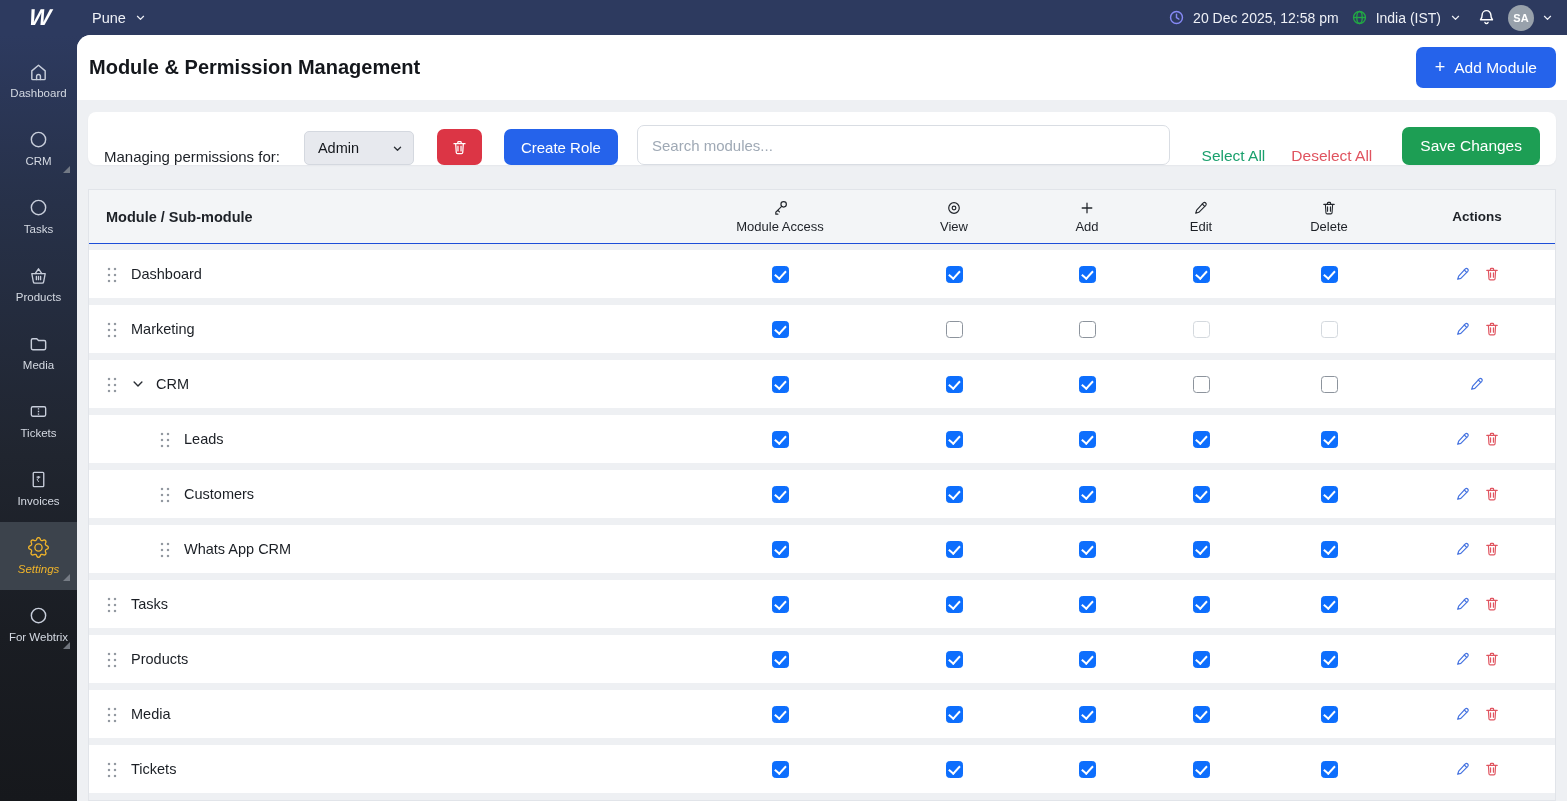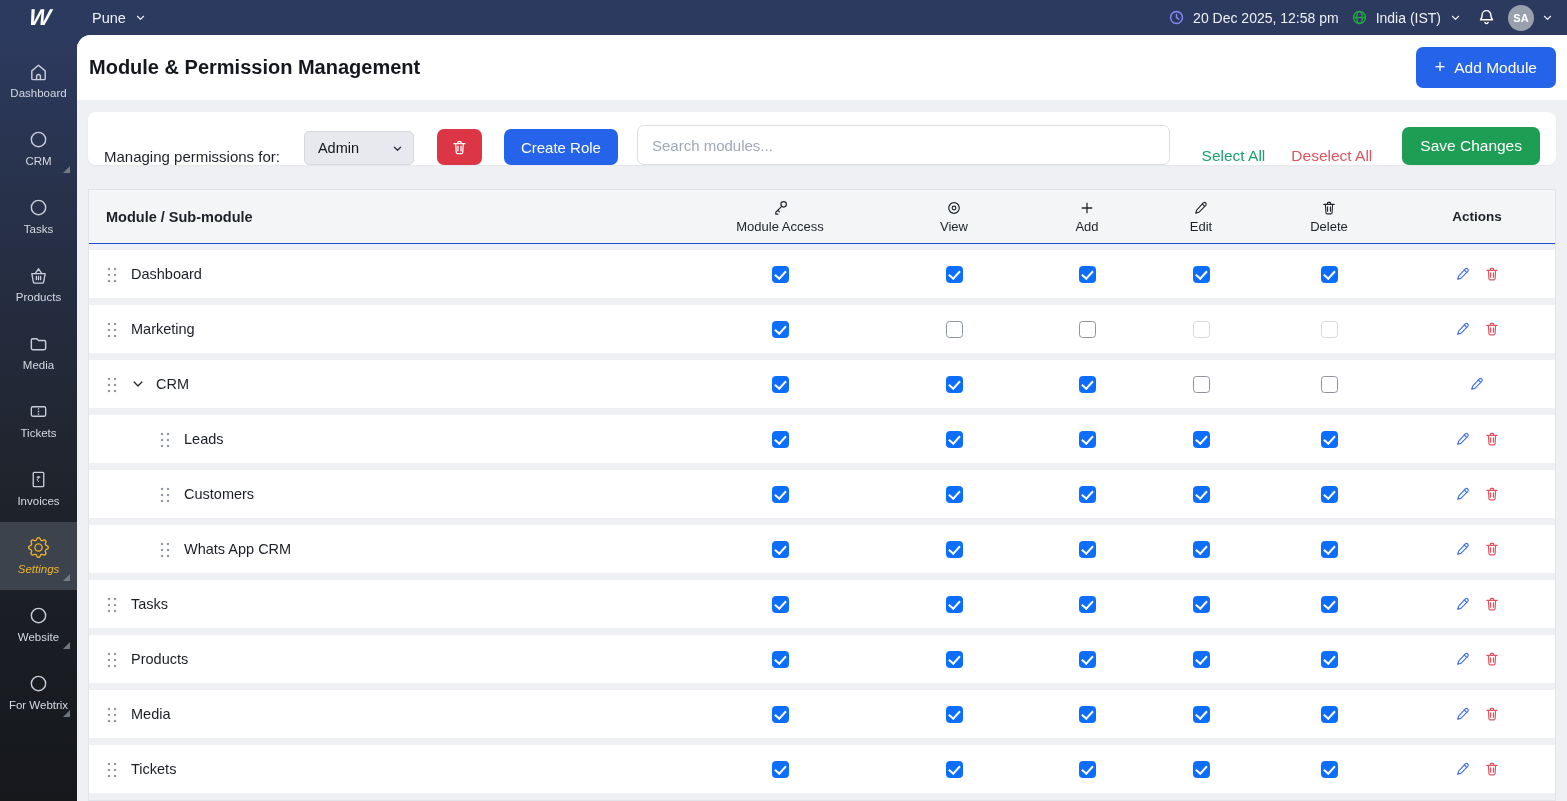--- a/index.html
+++ b/index.html
@@ -212,29 +212,20 @@
         <span class="s-icon">
           <svg width="21" height="21" viewBox="0 0 16 16" fill="currentColor">
               <path d="M8 4.754a3.246 3.246 0 1 0 0 6.492 3.246 3.246 0 0 0 0-6.492zM5.754 8a2.246 2.246 0 1 1 4.492 0 2.246 2.246 0 0 1-4.492 0z"></path>
               <path d="M9.796 1.343c-.527-1.79-3.065-1.79-3.592 0l-.094.319a.873.873 0 0 1-1.255.52l-.292-.16c-1.64-.892-3.433.902-2.54 2.541l.159.292a.873.873 0 0 1-.52 1.255l-.319.094c-1.79.527-1.79 3.065 0 3.592l.319.094a.873.873 0 0 1 .52 1.255l-.16.292c-.892 1.64.901 3.434 2.541 2.54l.292-.159a.873.873 0 0 1 1.255.52l.094.319c.527 1.79 3.065 1.79 3.592 0l.094-.319a.873.873 0 0 1 1.255-.52l.292.16c1.64.893 3.434-.902 2.54-2.541l-.159-.292a.873.873 0 0 1 .52-1.255l.319-.094c1.79-.527 1.79-3.065 0-3.592l-.319-.094a.873.873 0 0 1-.52-1.255l.16-.292c.893-1.64-.902-3.433-2.541-2.54l-.292.159a.873.873 0 0 1-1.255-.52l-.094-.319zm-2.633.283c.246-.835 1.428-.835 1.674 0l.094.319a1.873 1.873 0 0 0 2.693 1.115l.291-.16c.764-.415 1.6.42 1.184 1.185l-.159.292a1.873 1.873 0 0 0 1.116 2.692l.318.094c.835.246.835 1.428 0 1.674l-.319.094a1.873 1.873 0 0 0-1.115 2.693l.16.291c.415.764-.42 1.6-1.185 1.184l-.291-.159a1.873 1.873 0 0 0-2.693 1.116l-.094.318c-.246.835-1.428.835-1.674 0l-.094-.319a1.873 1.873 0 0 0-2.692-1.115l-.292.16c-.764.415-1.6-.42-1.184-1.185l.159-.291A1.873 1.873 0 0 0 1.945 8.93l-.319-.094c-.835-.246-.835-1.428 0-1.674l.319-.094A1.873 1.873 0 0 0 3.06 4.377l-.16-.292c-.415-.764.42-1.6 1.185-1.184l.292.159a1.873 1.873 0 0 0 2.692-1.115l.094-.319z"></path>
             </svg>
         </span>
         <span class="s-label">Settings</span>
         <span class="submenu-tri"></span>
       </div>
 
-      <div class="side-item">
-        <span class="s-icon">
-          <svg width="21" height="21" viewBox="0 0 22 22" fill="none" stroke="currentColor" stroke-width="1.5">
-              <circle cx="11" cy="11" r="7.5"></circle>
-            </svg>
-        </span>
-        <span class="s-label">Website</span>
-        <span class="submenu-tri"></span>
-      </div>
 
       <div class="side-item">
         <span class="s-icon">
           <svg width="21" height="21" viewBox="0 0 22 22" fill="none" stroke="currentColor" stroke-width="1.5">
               <circle cx="11" cy="11" r="7.5"></circle>
             </svg>
         </span>
         <span class="s-label">For Webtrix</span>
         <span class="submenu-tri"></span>
       </div>

